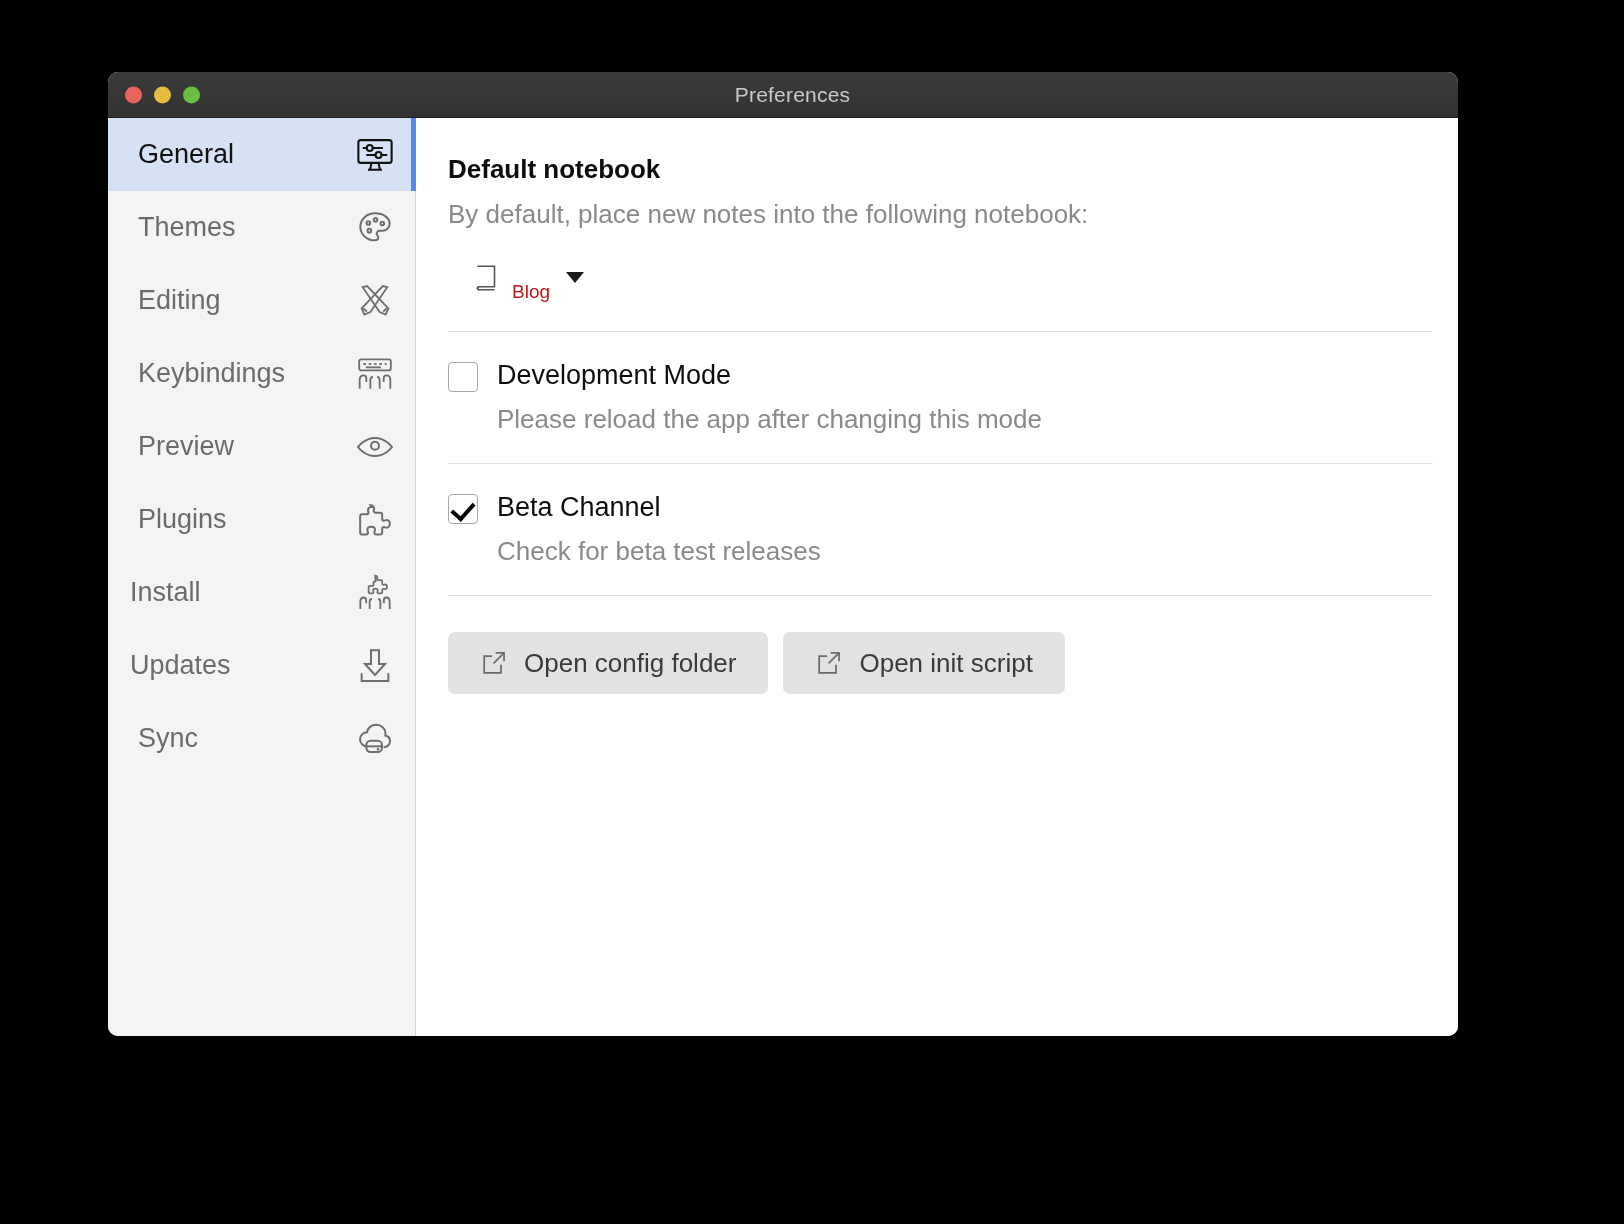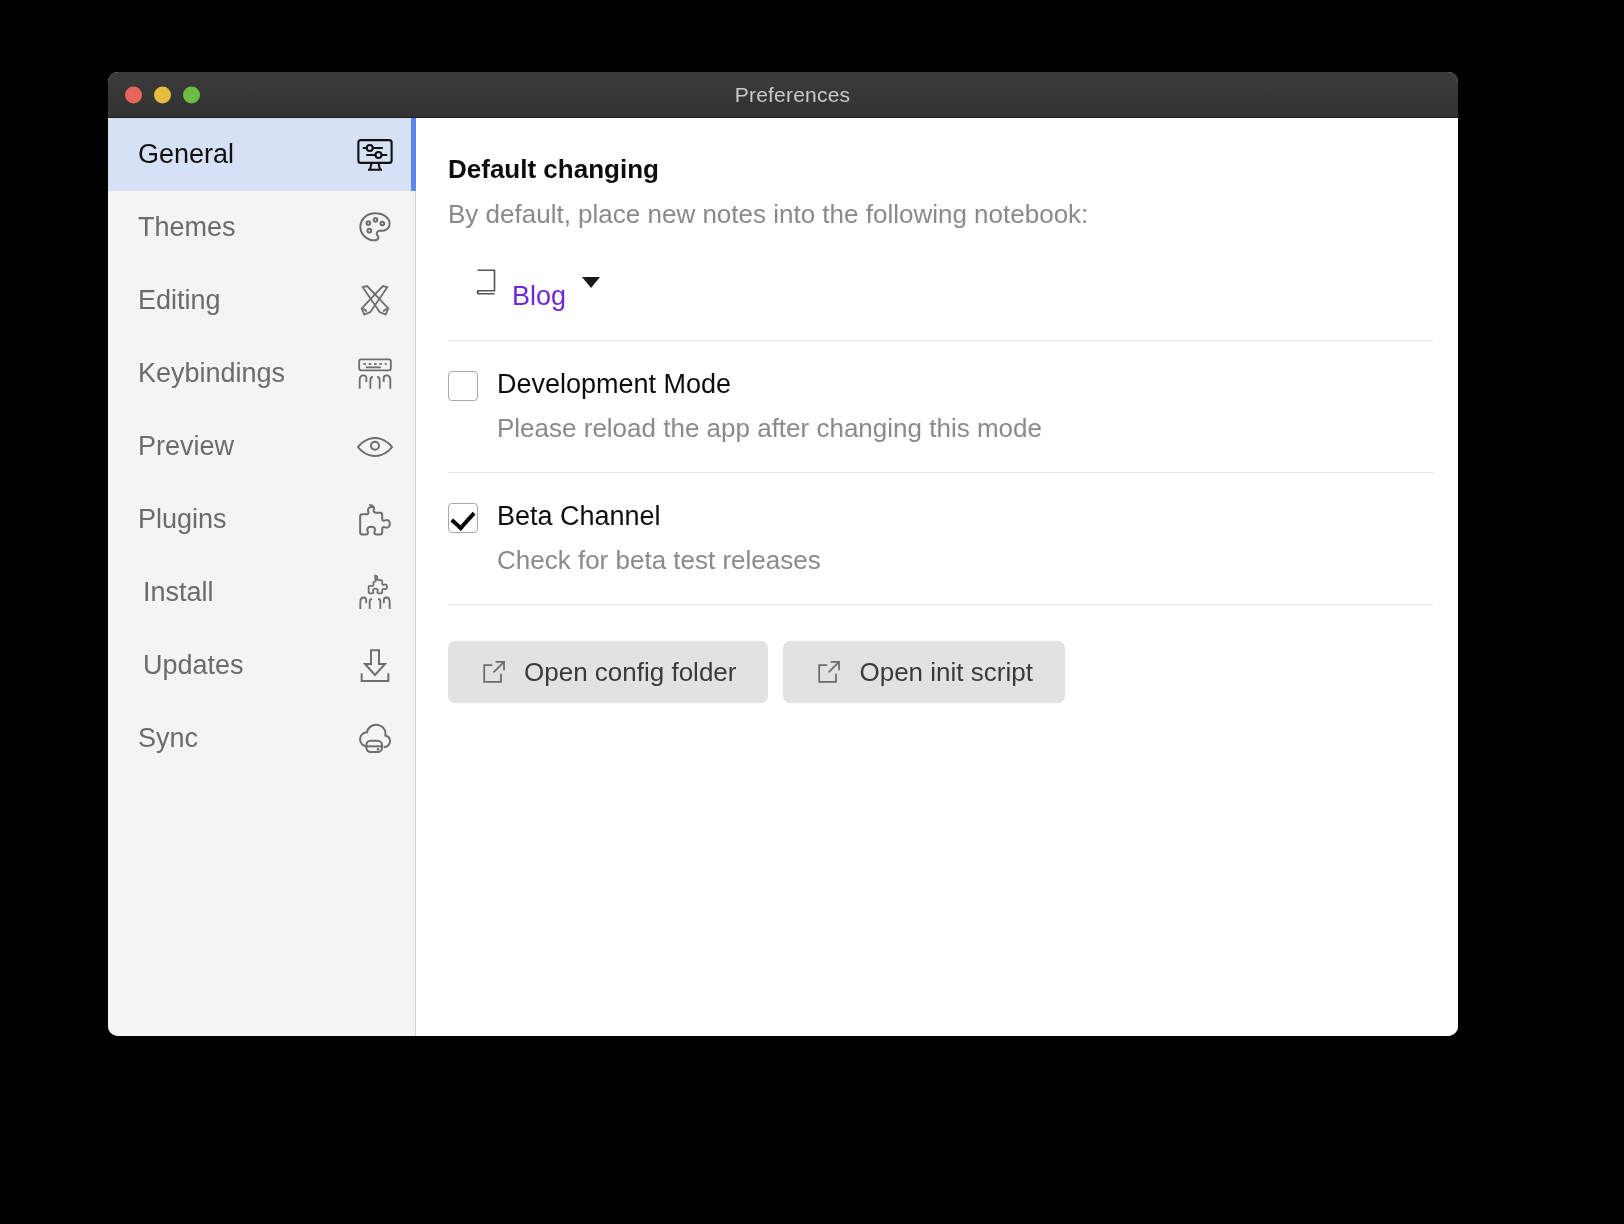--- a/index.html
+++ b/index.html
@@ -91,21 +91,21 @@
   }
   .nav-item .nav-icon {
     flex: 0 0 auto;
     width: 44px;
     height: 44px;
     display: flex;
     align-items: center;
     justify-content: center;
     color: #6e6e6e;
   }
-  .nav-item.sub { padding-left: 35px; }
+  .nav-item.sub { padding-left: 22px; }
   .nav-item.selected {
     background: #d6e1f5;
   }
   .nav-item.selected .label { color: #111111; }
   .nav-item.selected .nav-icon { color: #111111; }
   .nav-item.selected::after {
     content: "";
     position: absolute;
     right: -1px;
     top: 0;
@@ -135,22 +135,22 @@
 
   .notebook-select {
     display: inline-flex;
     align-items: center;
     gap: 12px;
     margin-left: 24px;
     cursor: default;
   }
   .notebook-select .book-icon { color: #555555; display: flex; }
   .notebook-select .nb-name {
-    font-size: 27px;
-    color: #6d28d9;
+    font-size: 19px;
+    color: #b91c1c;
     margin-top: 29px;
   }
   .caret {
     width: 0; height: 0;
     border-left: 9px solid transparent;
     border-right: 9px solid transparent;
     border-top: 11px solid #1a1a1a;
     margin-left: 4px;
   }
 
@@ -349,21 +349,21 @@
             <line x1="6.8" y1="16.4" x2="16.2" y2="16.4"></line>
             <circle cx="13.8" cy="18.1" r=".75" fill="currentColor" stroke="none"></circle>
           </svg>
         </span>
       </div>
 
     </nav>
 
     <section id="main">
 
-      <h2 class="section-title">Default changing</h2>
+      <h2 class="section-title">Default notebook</h2>
       <p class="section-desc">By default, place new notes into the following notebook:</p>
 
       <div class="notebook-select">
         <span class="book-icon">
           <svg width="28" height="30" viewBox="0 0 20 24" fill="none" stroke="currentColor" stroke-width="1.3">
             <path d="M3.2 2.6 h13.6 v16.4 H4.4 a1.2 1.2 0 0 0 0 2.4 h12.4"></path>
             <path d="M4.4 19 a1.2 1.2 0 0 0 0 2.4"></path>
           </svg>
         </span>
         <span class="nb-name">Blog</span>

